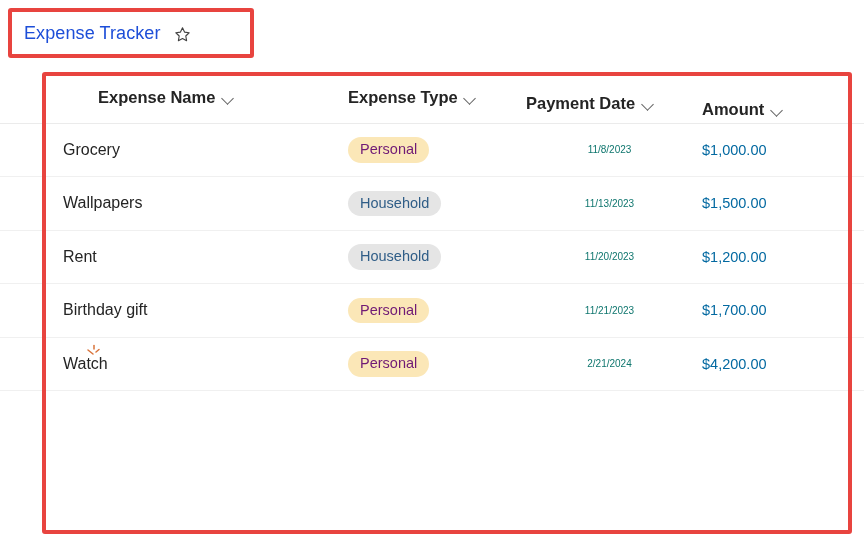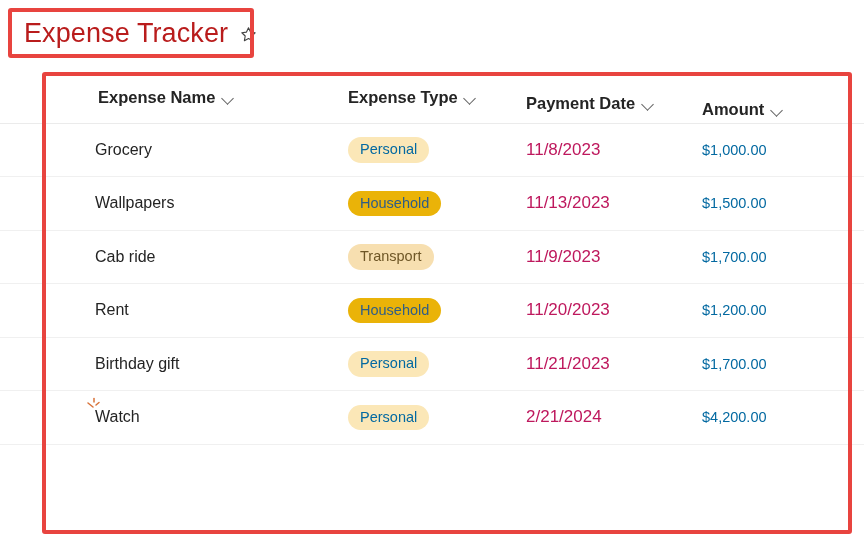--- a/index.html
+++ b/index.html
@@ -25,24 +25,24 @@
     left: 8px;
     top: 8px;
     width: 246px;
     height: 50px;
     display: flex;
     align-items: center;
     padding-left: 16px;
     background: #ffffff;
   }
   #page-title {
-    font-size: 27px;
+    font-size: 18px;
     font-weight: 400;
     letter-spacing: 0.1px;
-    color: #b91c1c;
+    color: #1d4ed8;
     white-space: nowrap;
   }
   #favorite-star {
     margin-left: 11px;
     display: inline-flex;
     align-items: center;
     justify-content: center;
     width: 22px;
     height: 22px;
     position: relative;
@@ -114,35 +114,35 @@
   tbody td {
     height: 53.5px;
     border-bottom: 1px solid #f0f0f0;
     font-size: 16px;
     font-weight: 400;
     color: #242424;
     vertical-align: middle;
     background: #ffffff;
     white-space: nowrap;
   }
-  td.c-name   { padding-left: 95px; }
+  td.c-name   { padding-left: 63px; }
   td.c-type   { padding-left: 58px; }
-  td.c-date   { padding-left: 18px; font-size: 17px; color: #be185d; }
+  td.c-date   { padding-left: 18px; font-size: 10px; color: #0f766e; text-align: center; }
   td.c-amount { padding-left: 8px;  font-size: 14.5px; color: #0369a1; }
 
   .badge {
     display: inline-block;
     padding: 5px 12px 6px 12px;
     border-radius: 13px;
     font-size: 14.5px;
     line-height: 1;
     white-space: nowrap;
   }
-  .badge.personal  { background: #fbe7b7; color: #0369a1; }
-  .badge.household { background: #eab308; color: #2f5d87; }
+  .badge.personal  { background: #fbe7b7; color: #701a75; }
+  .badge.household { background: #e5e5e5; color: #2f5d87; }
   .badge.transport { background: #f7dfb0; color: #6e5626; }
   .badge.heath     { background: #cdeecc; color: #2f6b31; }
 
   
   td.c-name { position: relative; }
   .click-cursor {
     position: absolute;
     left: 86px;
     top: 6px;
     width: 16px;
@@ -216,26 +216,20 @@
           <td class="c-date">11/8/2023</td>
           <td class="c-amount">$1,000.00</td>
         </tr>
         <tr>
           <td class="c-name"><span>Wallpapers</span></td>
           <td class="c-type"><span class="badge household">Household</span></td>
           <td class="c-date">11/13/2023</td>
           <td class="c-amount">$1,500.00</td>
         </tr>
         <tr>
-          <td class="c-name"><span>Cab ride</span></td>
-          <td class="c-type"><span class="badge transport">Transport</span></td>
-          <td class="c-date">11/9/2023</td>
-          <td class="c-amount">$1,700.00</td>
-        </tr>
-        <tr>
           <td class="c-name"><span>Rent</span></td>
           <td class="c-type"><span class="badge household">Household</span></td>
           <td class="c-date">11/20/2023</td>
           <td class="c-amount">$1,200.00</td>
         </tr>
         <tr>
           <td class="c-name"><span>Birthday gift</span></td>
           <td class="c-type"><span class="badge personal">Personal</span></td>
           <td class="c-date">11/21/2023</td>
           <td class="c-amount">$1,700.00</td>

